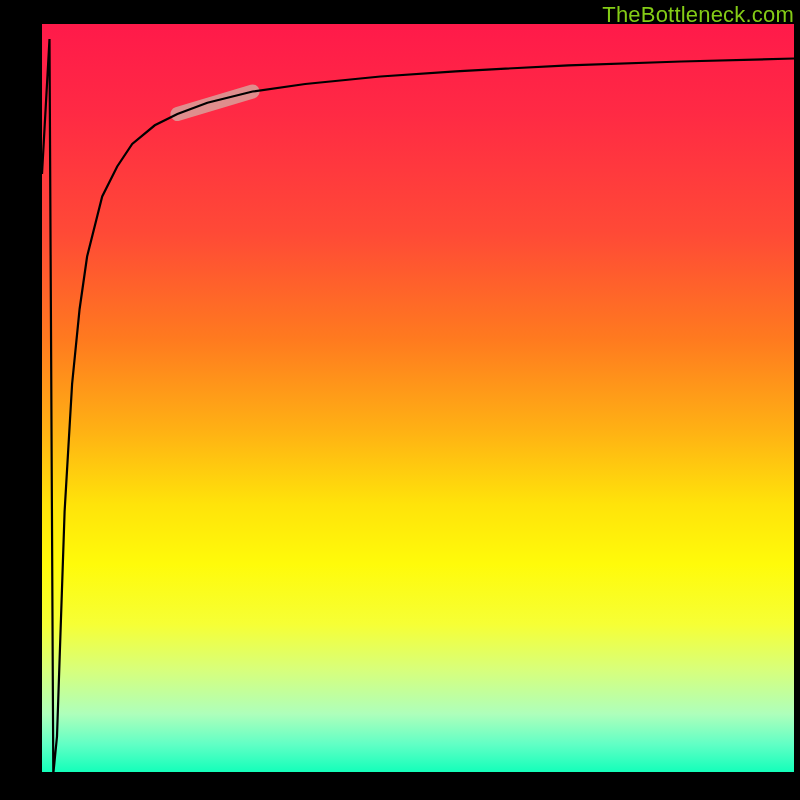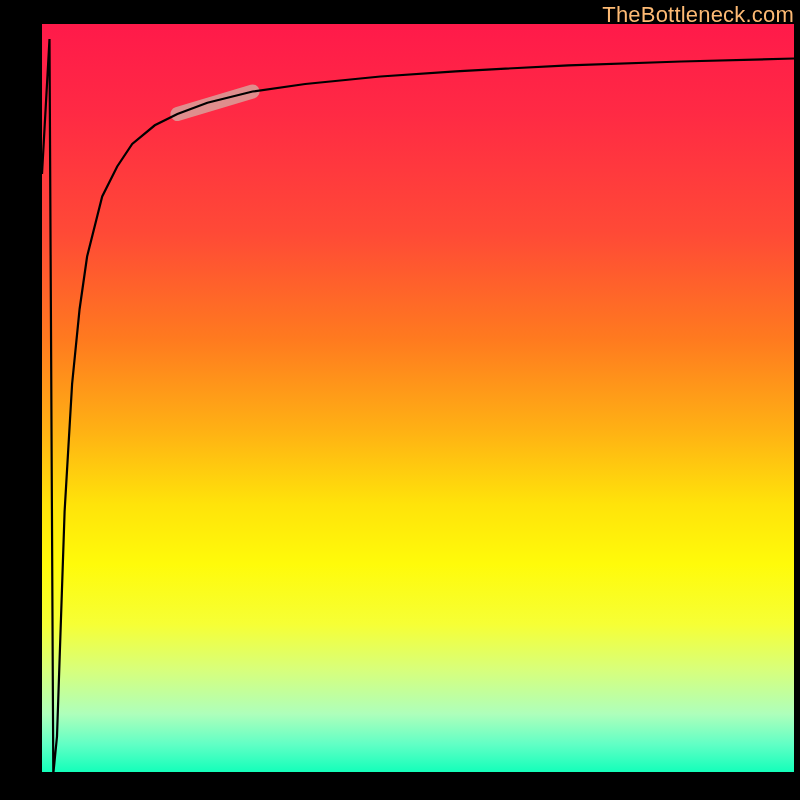--- a/index.html
+++ b/index.html
@@ -60,21 +60,21 @@
     width: 754px;
     height: 2px;
     background: #000;
   }
   .watermark {
     position: absolute;
     top: 2px;
     right: 6px;
     font-family: Arial, Helvetica, sans-serif;
     font-size: 22px;
-    color: #fdba74;
+    color: #84cc16;
     letter-spacing: 0.2px;
   }
   .highlight {
     stroke: #d9a09a;
     stroke-width: 14;
     stroke-linecap: round;
     opacity: 0.85;
     fill: none;
   }
   .curveline {

